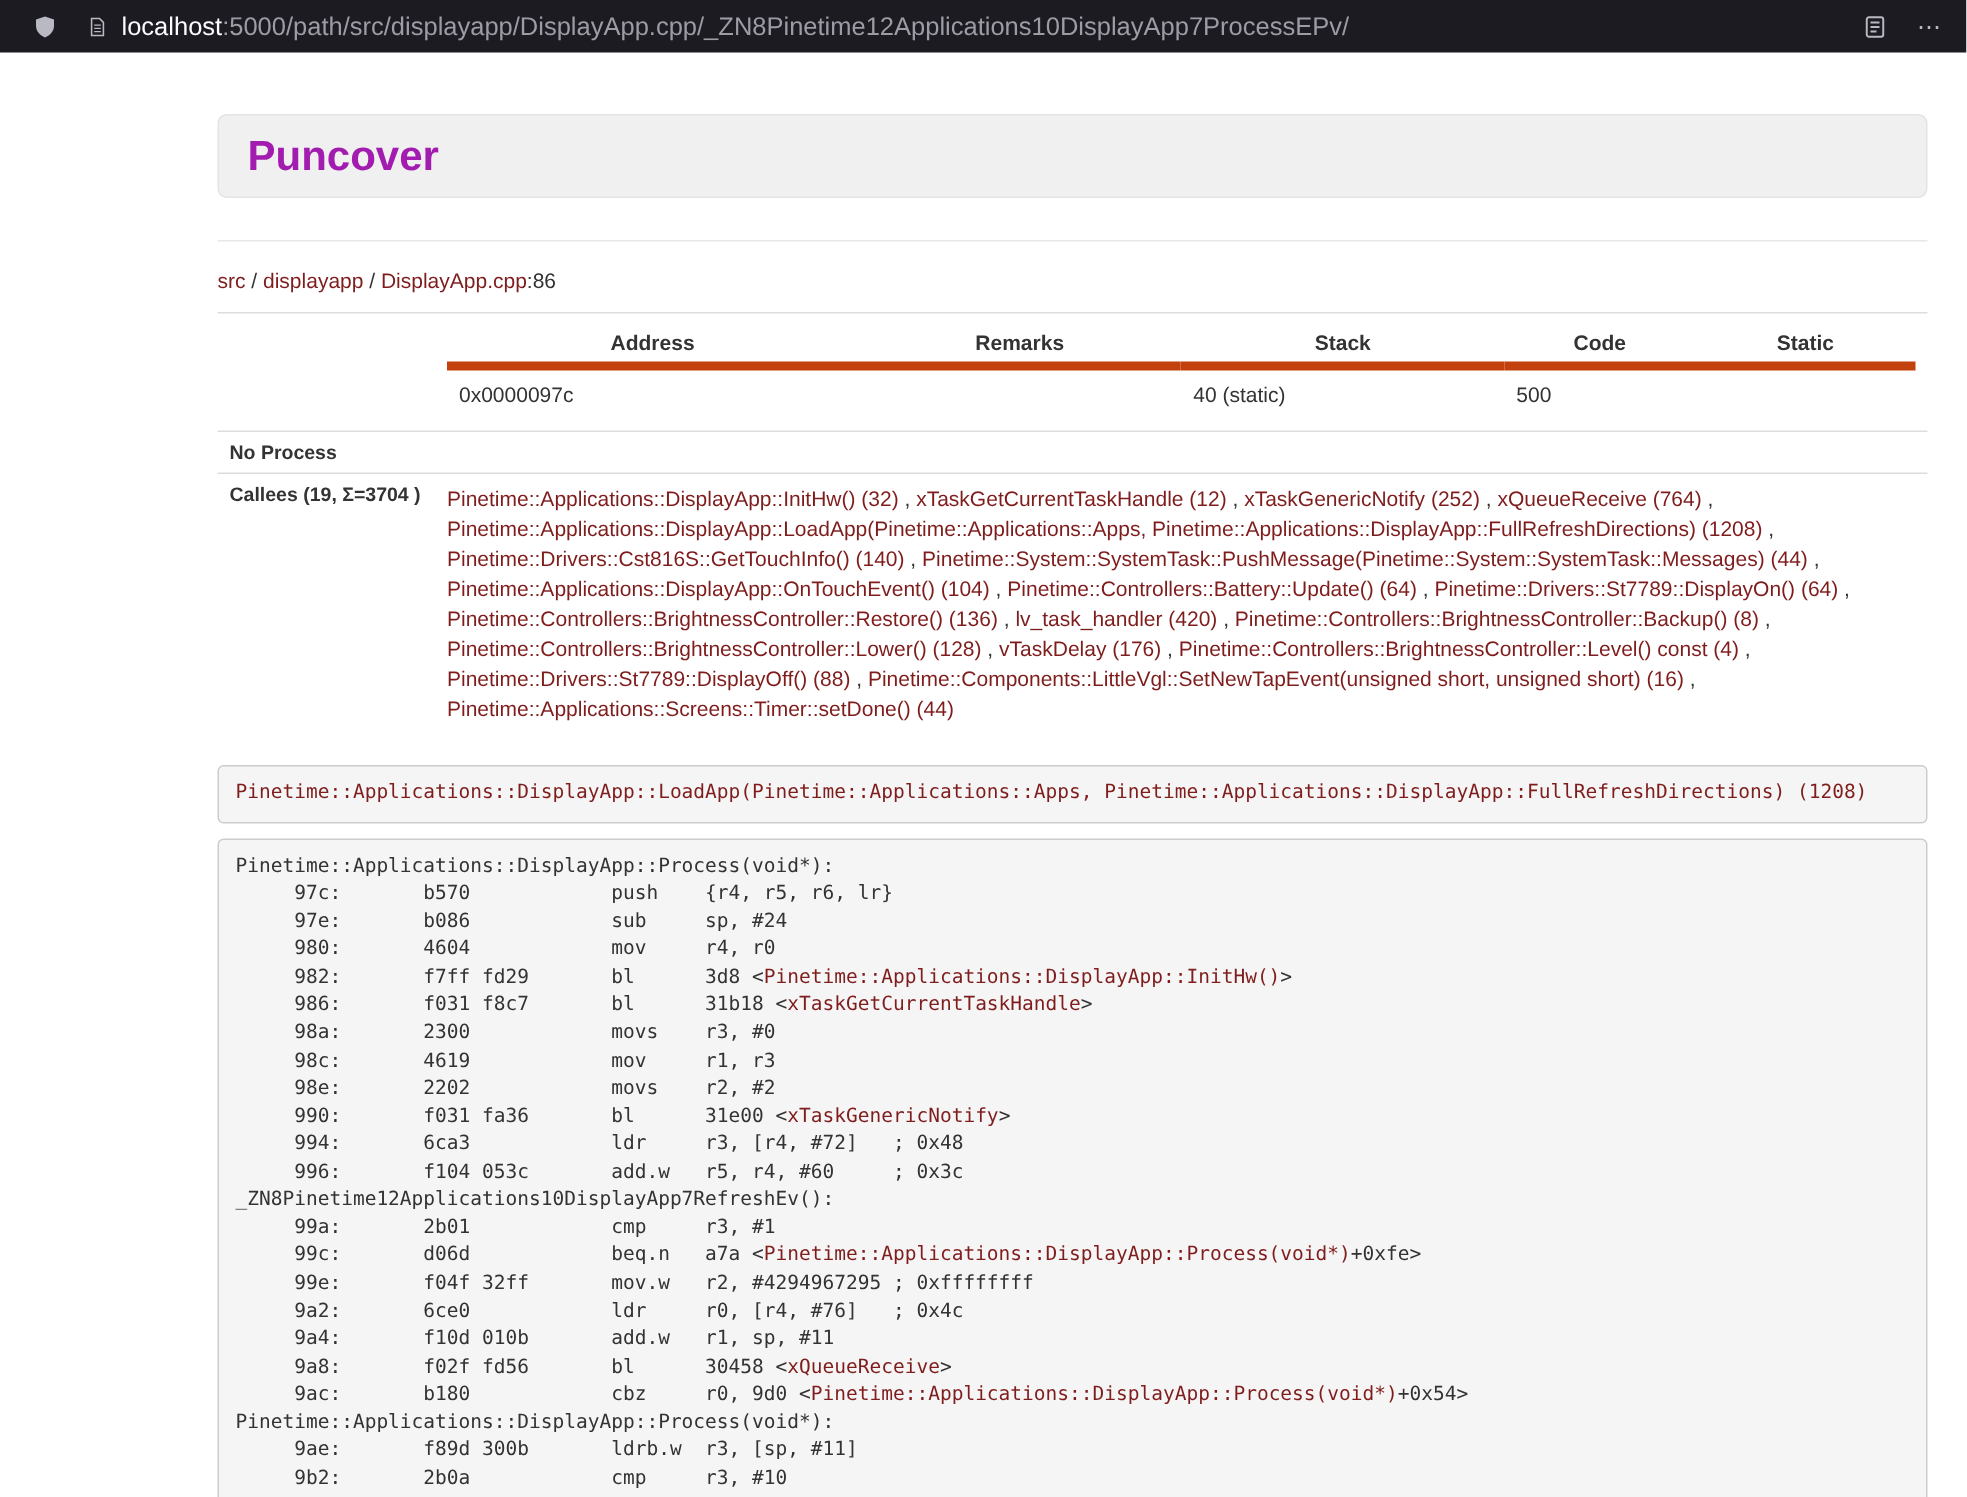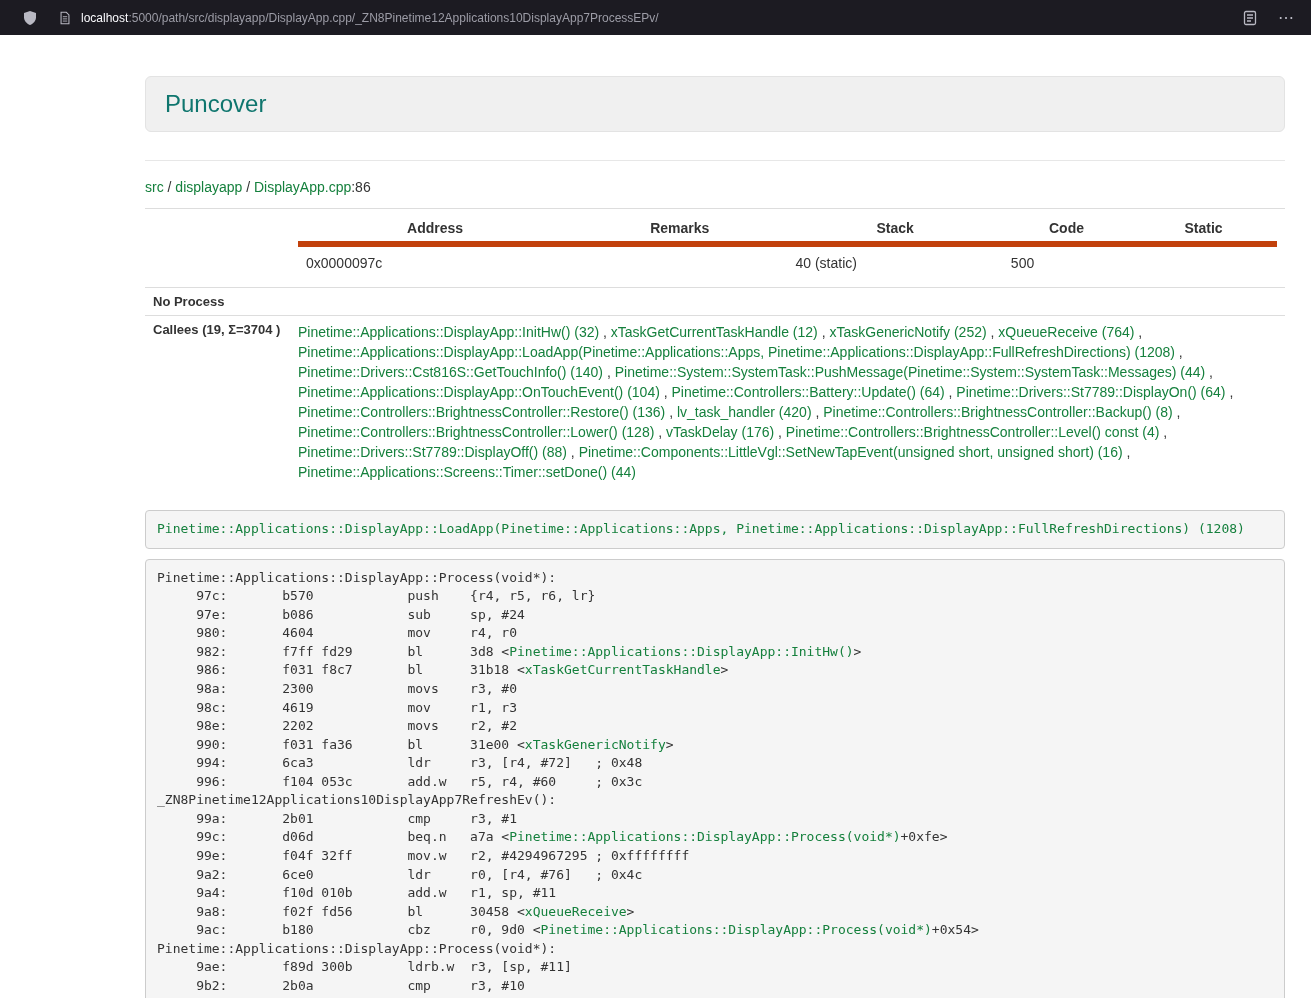--- a/index.html
+++ b/index.html
@@ -12,35 +12,35 @@
 
   
   .topbar {
     height: 35px; background: #1c1b22;
     display: flex; align-items: center;
     padding: 0 16px 0 22px;
   }
   .tb-icon { flex: none; display: inline-flex; align-items: center; justify-content: center; }
   .shield { margin-right: 20px; }
   .identity { margin-right: 9px; }
-  .urltext { flex: 1 1 auto; font-size: 12px; color: #9c9ca6; white-space: nowrap; overflow: hidden; }
+  .urltext { flex: 1 1 auto; font-size: 17px; color: #9c9ca6; white-space: nowrap; overflow: hidden; }
   .urltext .host { color: #fbfbfe; }
   .reader { margin-left: 12px; margin-right: 20px; }
   .dots { flex: none; color: #b9b9c3; font-size: 16px; letter-spacing: 1px; cursor: default; }
 
   
   .content { width: 1140px; margin-left: 145px; }
   .jumbotron {
     margin-top: 41px; background: #f0f0f0; border: 1px solid #e3e3e3;
     border-radius: 6px; padding: 13px 19px;
   }
-  .jumbotron h1 { margin: 0; font-size: 24px; line-height: 28px; font-weight: 400; color: #0f766e; }
+  .jumbotron h1 { margin: 0; font-size: 28px; line-height: 28px; font-weight: 700; color: #a21caf; }
   hr.sep { border: 0; border-top: 1px solid #e7e7e7; margin: 28px 0 0; }
   .breadcrumb { padding: 18px 0 13px; font-size: 14px; }
-  .lnk { color: #15803d; cursor: pointer; text-decoration: none; }
+  .lnk { color: #7f1d1d; cursor: pointer; text-decoration: none; }
 
   table.fn { width: 100%; border-collapse: collapse; }
   table.fn > tbody > tr > th,
   table.fn > tbody > tr > td {
     border-top: 1px solid #ddd; padding: 6px 8px;
     text-align: left; vertical-align: top;
   }
   th.rowhead {
     width: 145px; font-weight: bold; font-size: 13px;
     padding-left: 14px; white-space: nowrap;

